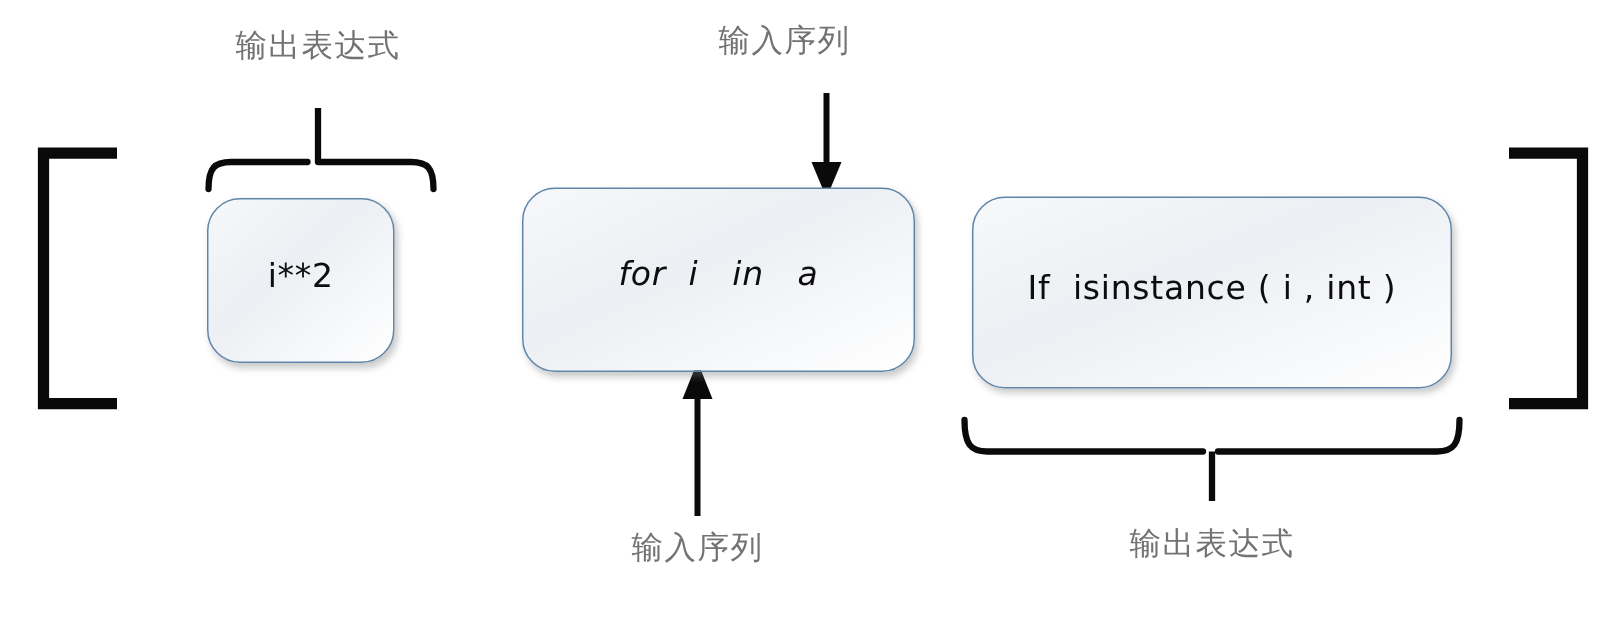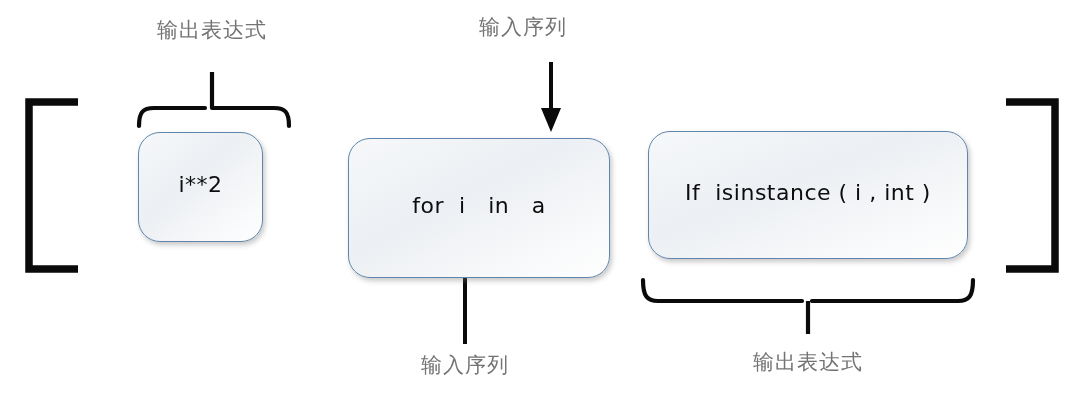--- a/index.html
+++ b/index.html
@@ -97,21 +97,21 @@
     <g>
       <line x1="465" y1="344" x2="465" y2="258" stroke="#0a0a0a" stroke-width="4"></line>
       <polygon points="465,241 455,266 475,266" fill="#0a0a0a"></polygon>
     </g>
   </svg>
 
   <div class="node-box" style="left:138px; top:132px; width:125px; height:110px;">
     <span class="node-text">i**2</span>
   </div>
 
-  <div class="node-box" style="left:348px; top:138px; width:262px; height:140px;">
+  <div class="node-box" style="left:348px; top:125px; width:262px; height:123px;font-style:italic;">
     <span class="node-text">for  i   in   a</span>
   </div>
 
   <div class="node-box" style="left:648px; top:131px; width:320px; height:128px;">
     <span class="node-text">If  isinstance ( i , int )</span>
   </div>
 
   <div class="cjk-label" style="left:212px; top:16px;">输出表达式</div>
 
   <div class="cjk-label" style="left:523px; top:13px;text-align:center;">输入序列</div>

